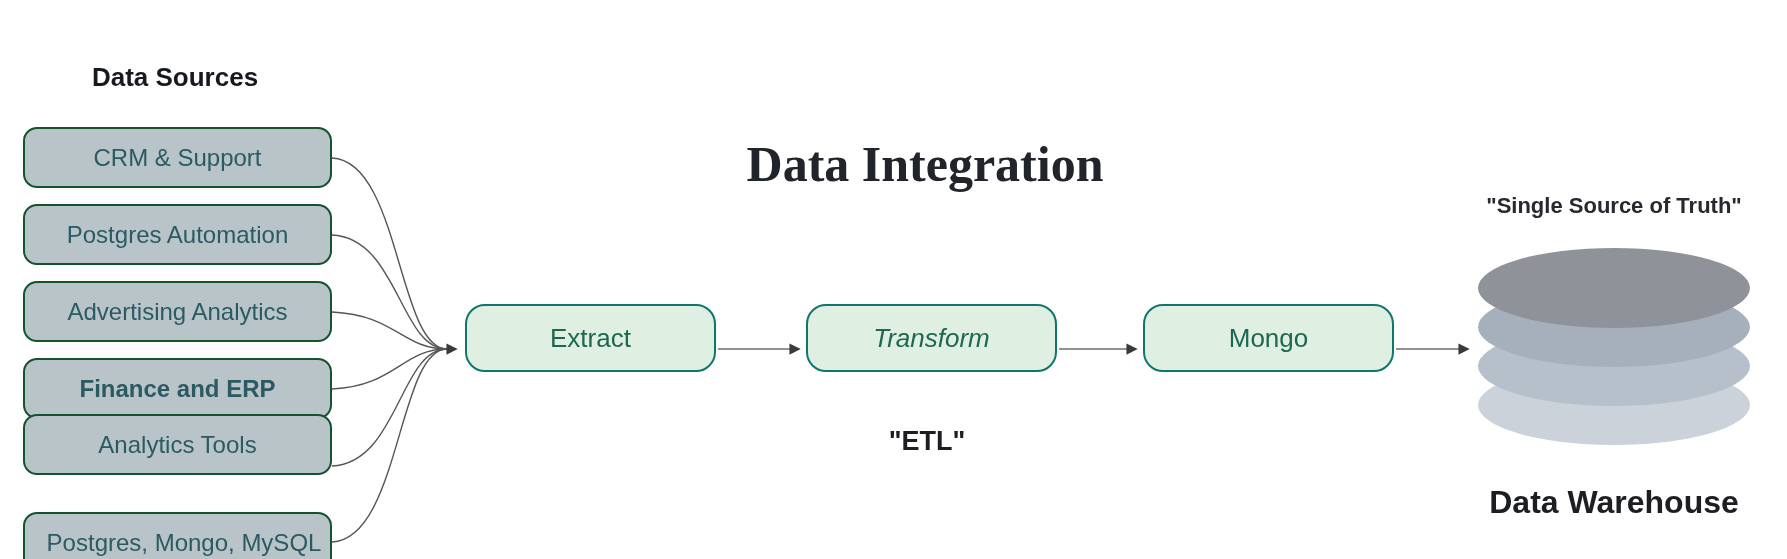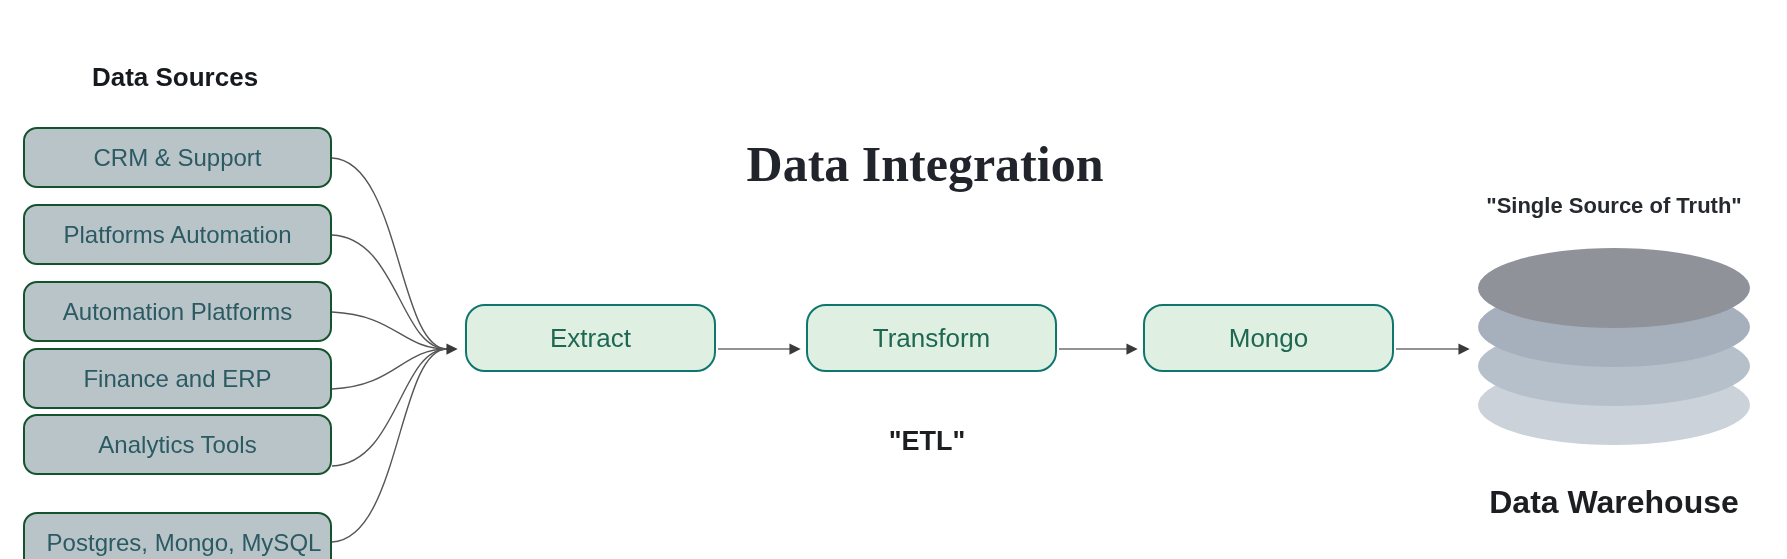--- a/index.html
+++ b/index.html
@@ -29,21 +29,21 @@
     background: #b9c4c9;
     border: 2px solid #14532d;
     border-radius: 14px;
     display: flex; align-items: center; justify-content: center;
     font-size: 24px; color: #2b5a63;
     white-space: nowrap;
   }
   .src-0 { top: 83px; }
   .src-1 { top: 160px; }
   .src-2 { top: 237px; }
-  .src-3 { top: 304px; }
+  .src-3 { top: 314px; font-weight: bold; }
   .src-4 { top: 370px; }
   .src-5 { top: 468px; padding-left: 13px; }
 
   .page-title {
     position: absolute;
     top: 95px; left: 625px; width: 600px;
     text-align: center; line-height: 1;
     font-size: 50px; font-weight: 700;
     color: #21242a;
     font-family: Liberation Serif, serif;
@@ -52,21 +52,21 @@
   .stage-box {
     position: absolute;
     top: 260px; width: 251px; height: 68px;
     background: #dff0e2;
     border: 2px solid #0f766e;
     border-radius: 20px;
     display: flex; align-items: center; justify-content: center;
     font-size: 26px; color: #1e6753;
   }
   .stage-extract   { left: 465px; }
-  .stage-transform { left: 806px; }
+  .stage-transform { left: 806px; font-style: italic; }
   .stage-load      { left: 1143px; }
 
   .etl-caption {
     position: absolute;
     top: 382px; left: 777px; width: 300px;
     text-align: center;
     font-size: 27px; font-weight: 700;
     color: #1c1e22;
   }
 
@@ -126,22 +126,22 @@
       <path d="M447,305 L456,305" marker-end="url(#arrow)"></path>
       <path d="M718,305 L799,305" marker-end="url(#arrow)"></path>
       <path d="M1059,305 L1136,305" marker-end="url(#arrow)"></path>
       <path d="M1396,305 L1468,305" marker-end="url(#arrow)"></path>
     </g>
   </svg>
 
   <div class="ds-heading">Data Sources</div>
 
   <div class="src-box src-0">CRM &amp; Support</div>
-  <div class="src-box src-1">Platforms Automation</div>
-  <div class="src-box src-2">Automation Platforms</div>
+  <div class="src-box src-1">Postgres Automation</div>
+  <div class="src-box src-2">Advertising Analytics</div>
   <div class="src-box src-3">Finance and ERP</div>
   <div class="src-box src-4">Analytics Tools</div>
   <div class="src-box src-5">Postgres, Mongo, MySQL</div>
 
   <div class="page-title">Data Integration</div>
 
   <div class="stage-box stage-extract">Extract</div>
   <div class="stage-box stage-transform">Transform</div>
   <div class="stage-box stage-load">Mongo</div>
 

